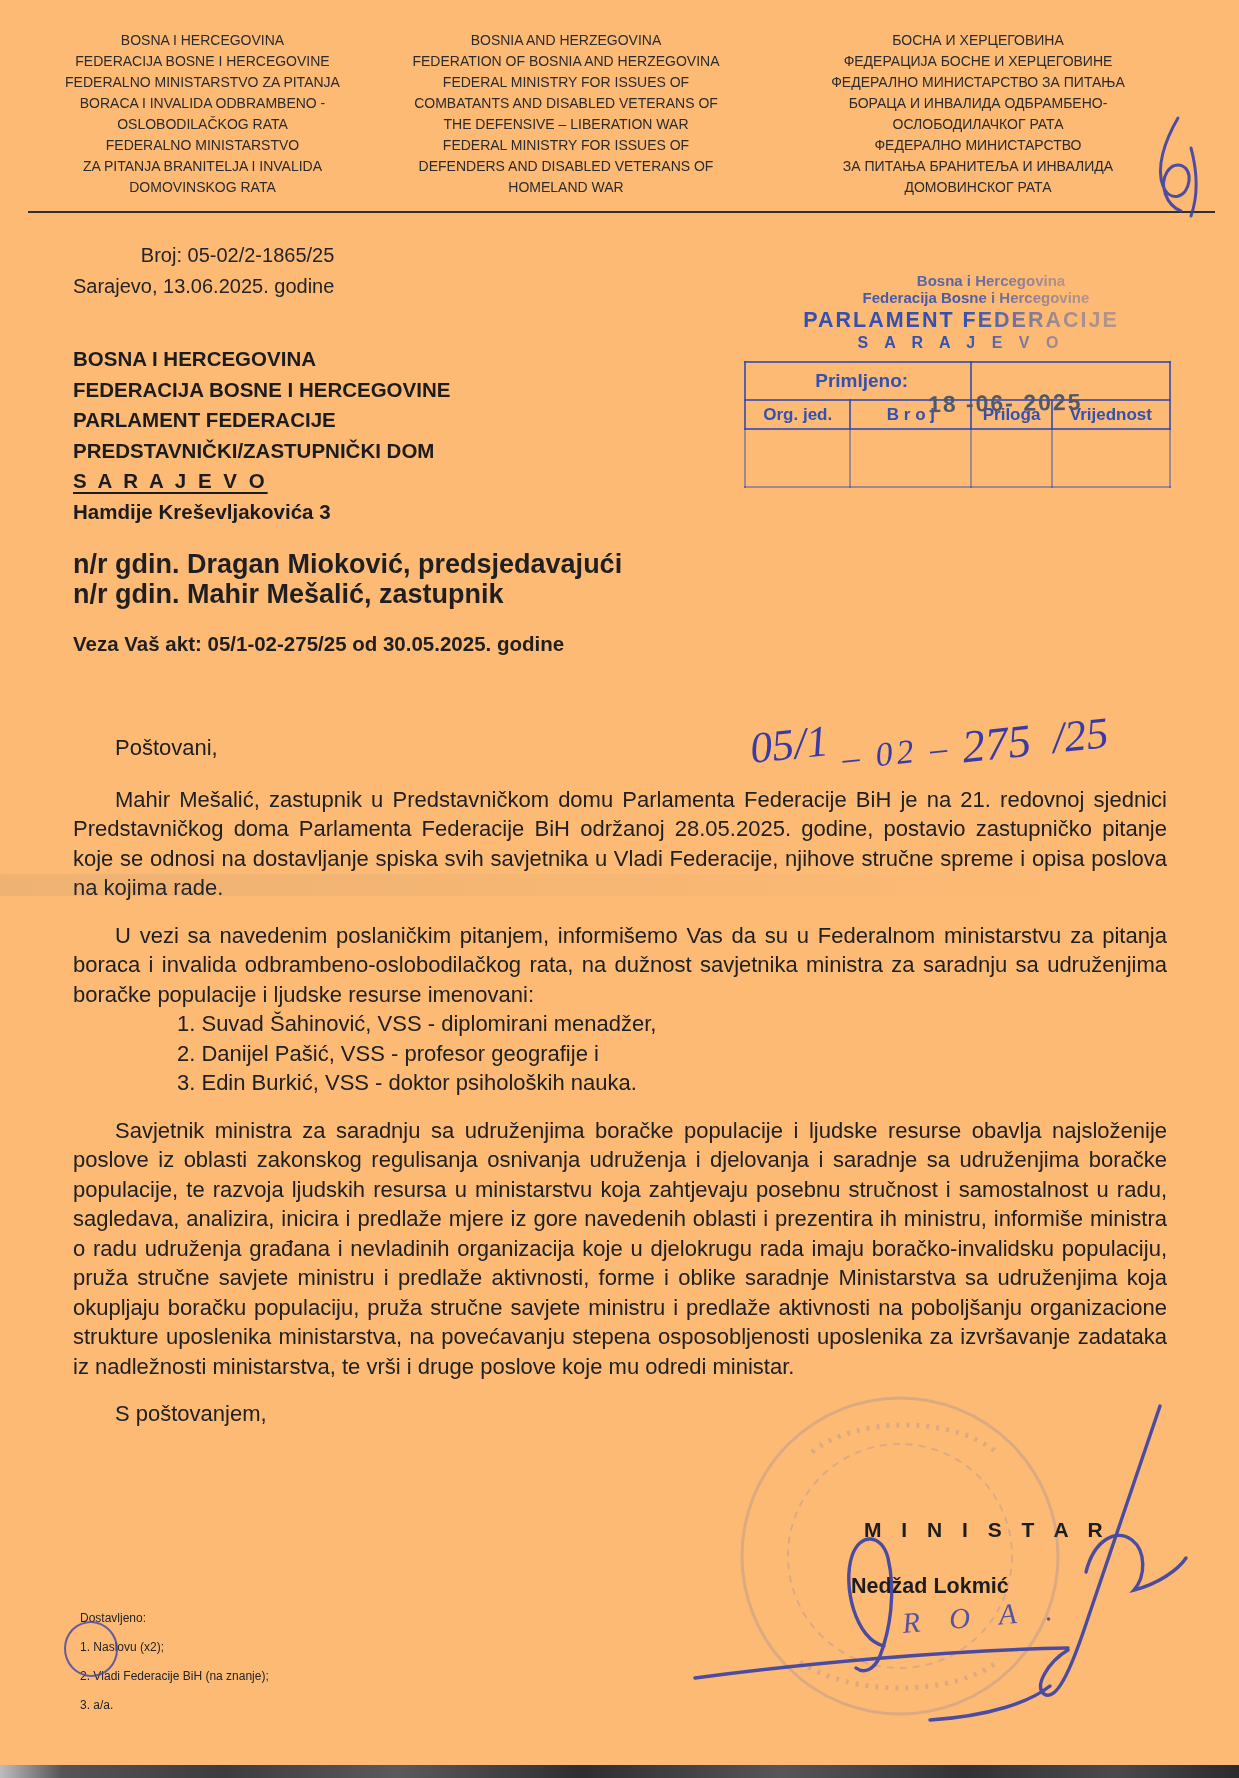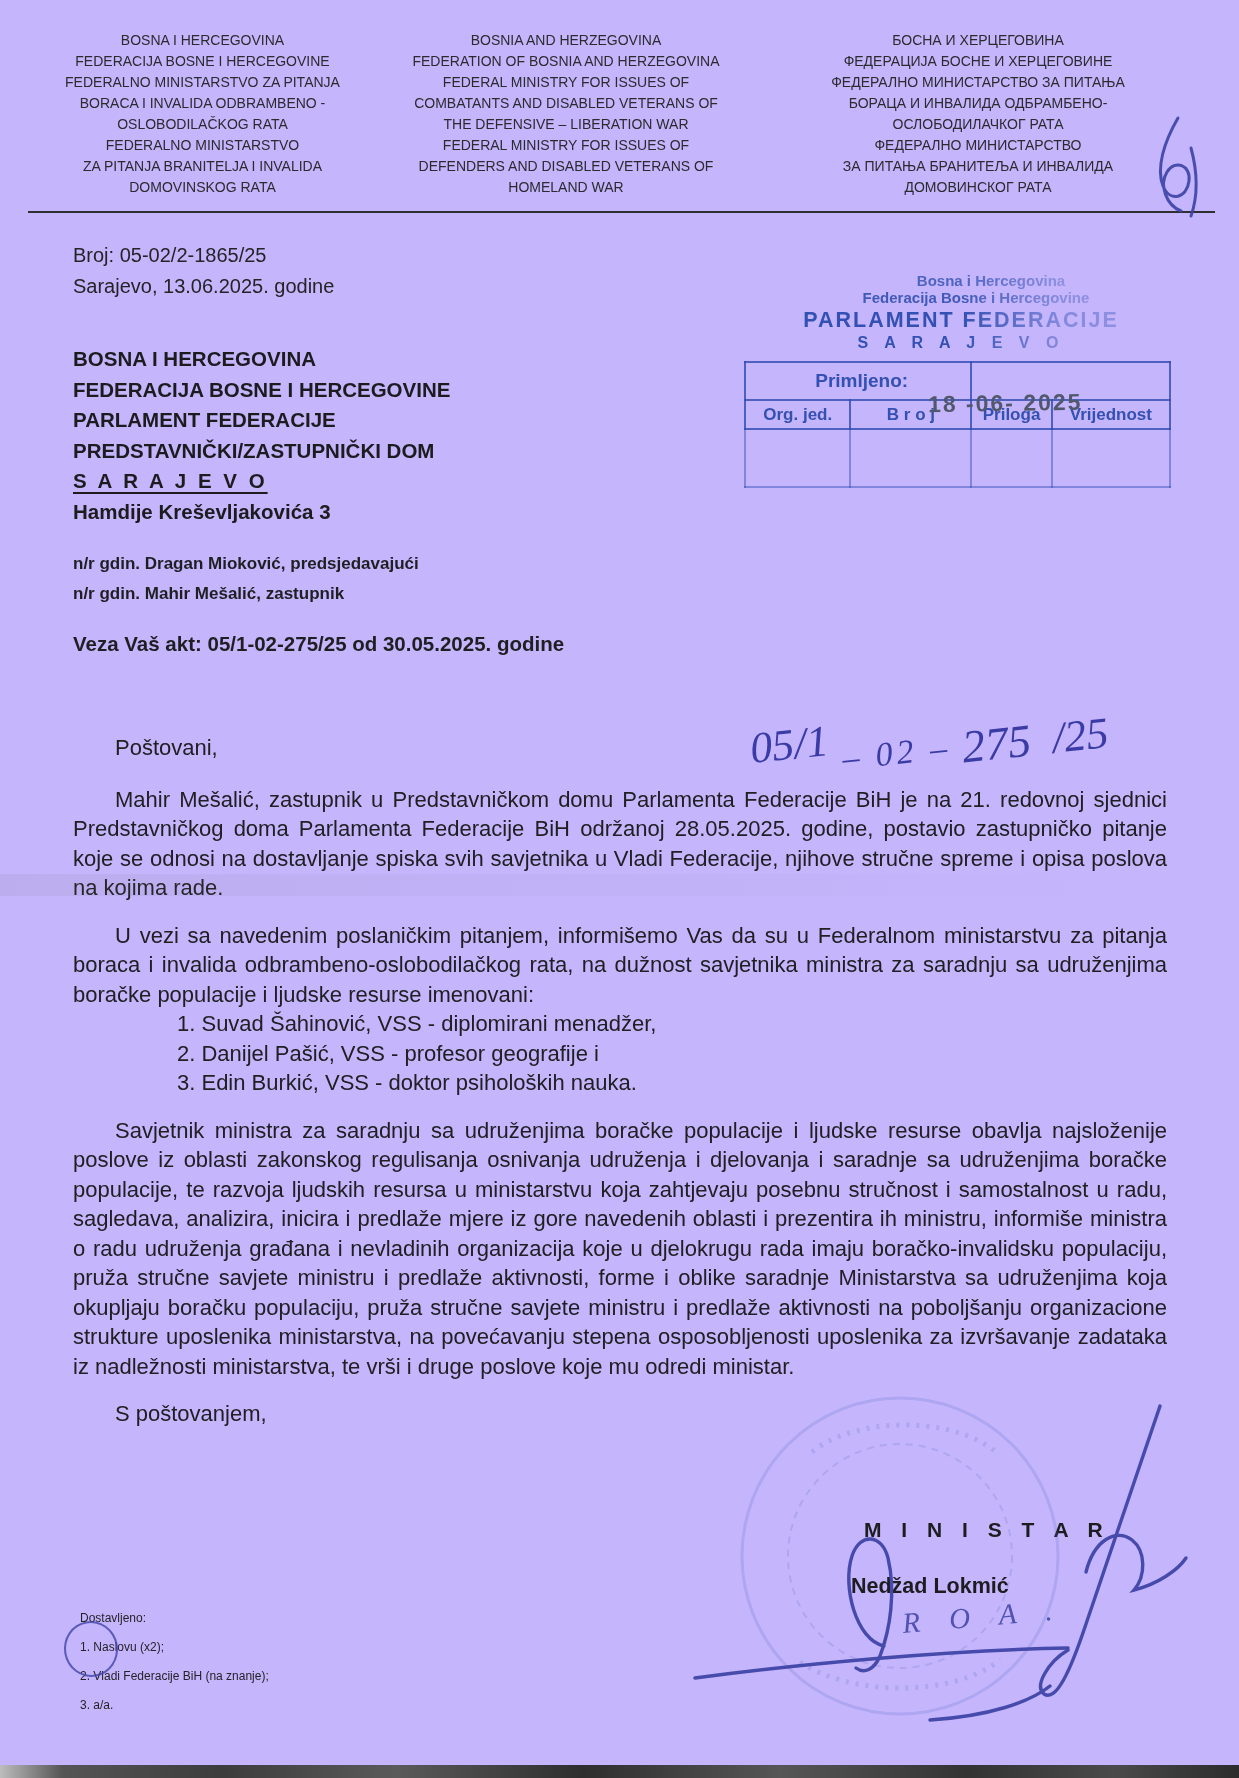--- a/index.html
+++ b/index.html
@@ -1,31 +1,31 @@
 <!DOCTYPE html>
 <html><head>
 <meta charset="utf-8">
 <style>
   html,body{margin:0;padding:0;background:#9a9a9a;}
   .page{
     position:relative;width:1239px;height:1778px;margin:0 auto;
-    background:#c4b5fd;overflow:hidden;
+    background:#fdba74;overflow:hidden;
     font-family:"Liberation Sans", sans-serif;color:#1f1f22;
   }
   
   .lh-col{position:absolute;top:30px;text-align:center;font-size:14px;line-height:21px;color:#2b2b2e;}
   .lh-left{left:30px;width:345px;}
   .lh-center{left:372px;width:388px;}
   .lh-right{left:768px;width:420px;}
   .lh-rule{position:absolute;top:211px;left:28px;width:1187px;border-top:2.5px solid #2f2f31;}
   
-  .ref{position:absolute;top:240px;left:73px;font-size:20px;line-height:31px;color:#242427;}
+  .ref{position:absolute;top:240px;left:73px;font-size:20px;line-height:31px;color:#242427;text-align:right;}
   .recipient{position:absolute;top:344px;left:73px;font-size:20.5px;font-weight:700;line-height:30.5px;color:#1c1c1f;}
   .recipient .city{letter-spacing:3px;text-decoration:underline;text-underline-offset:4px;text-decoration-thickness:2px;}
-  .attn{position:absolute;top:549px;left:73px;font-size:17px;font-weight:700;line-height:30px;}
+  .attn{position:absolute;top:549px;left:73px;font-size:27px;font-weight:700;line-height:30px;}
   .veza{position:absolute;top:632px;left:73px;font-size:20.5px;font-weight:700;}
   .predmet{position:absolute;top:681px;left:73px;font-size:20.5px;font-weight:700;}
   
   .body{position:absolute;top:733px;left:73px;width:1094px;font-size:22px;line-height:29.5px;text-align:justify;color:#202023;}
   .body p{margin:0;}
   .salut{text-indent:42px;margin-bottom:22px !important;}
   .para{text-indent:42px;margin-bottom:18px !important;}
   .list-item{margin-left:104px;line-height:29.5px;text-align:left;}
   .list-gap{height:18px;}
   .closing{text-indent:42px;margin-top:18px !important;}

